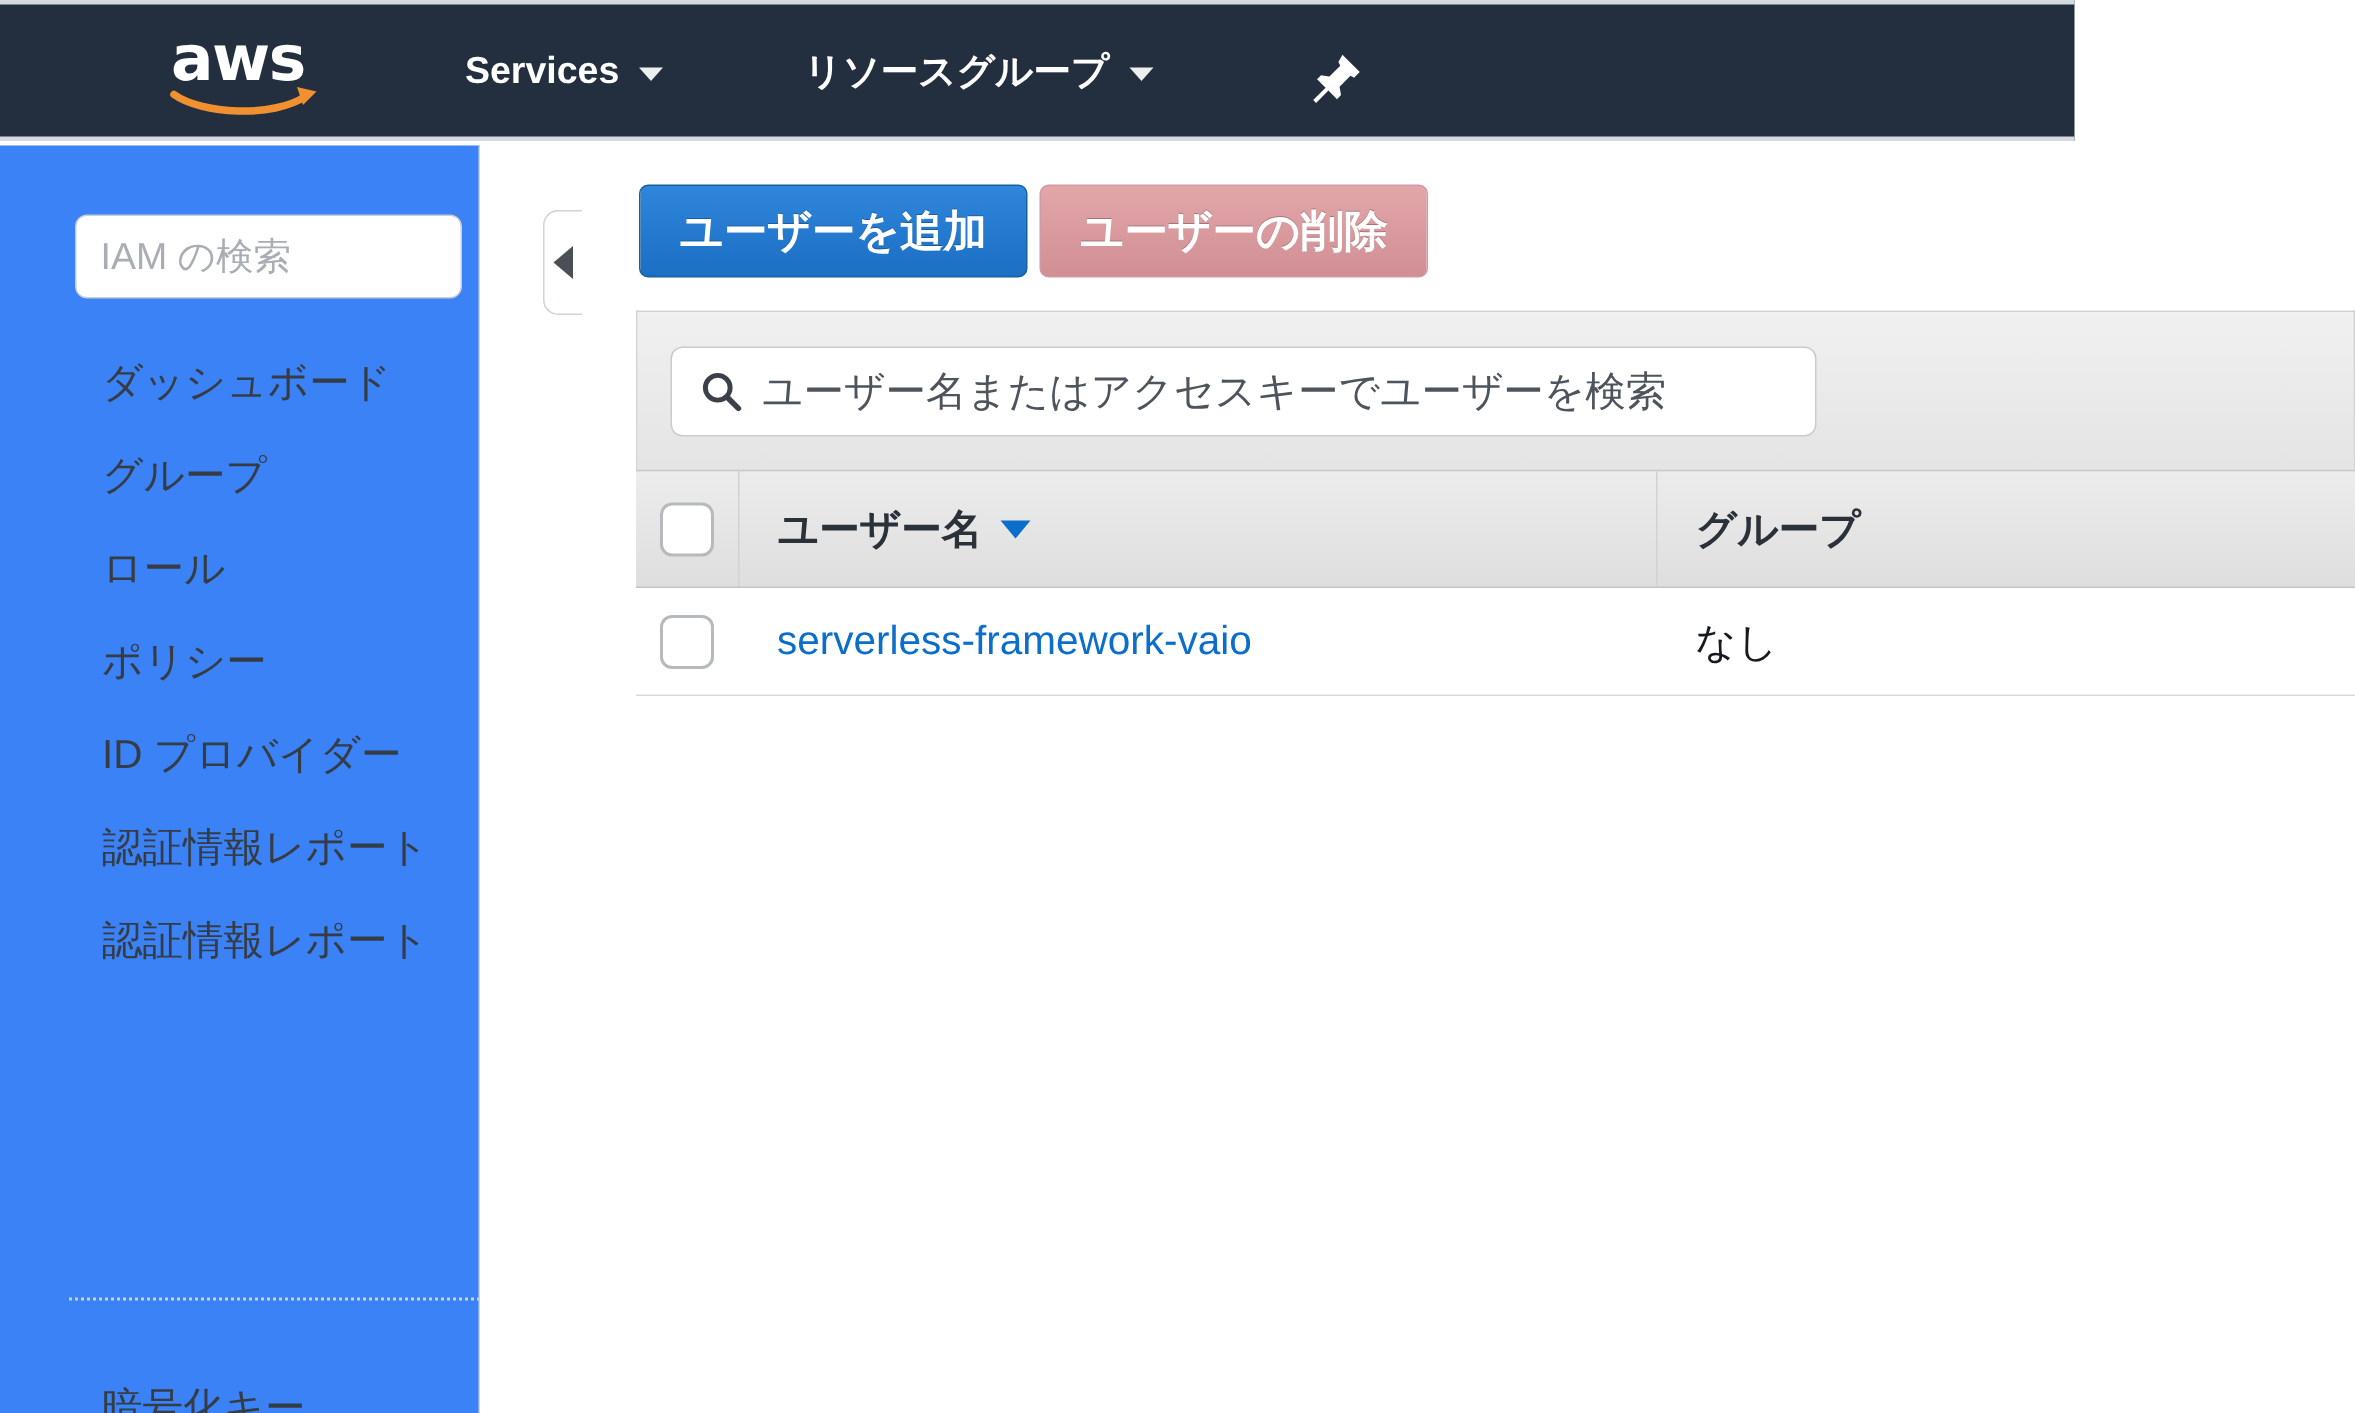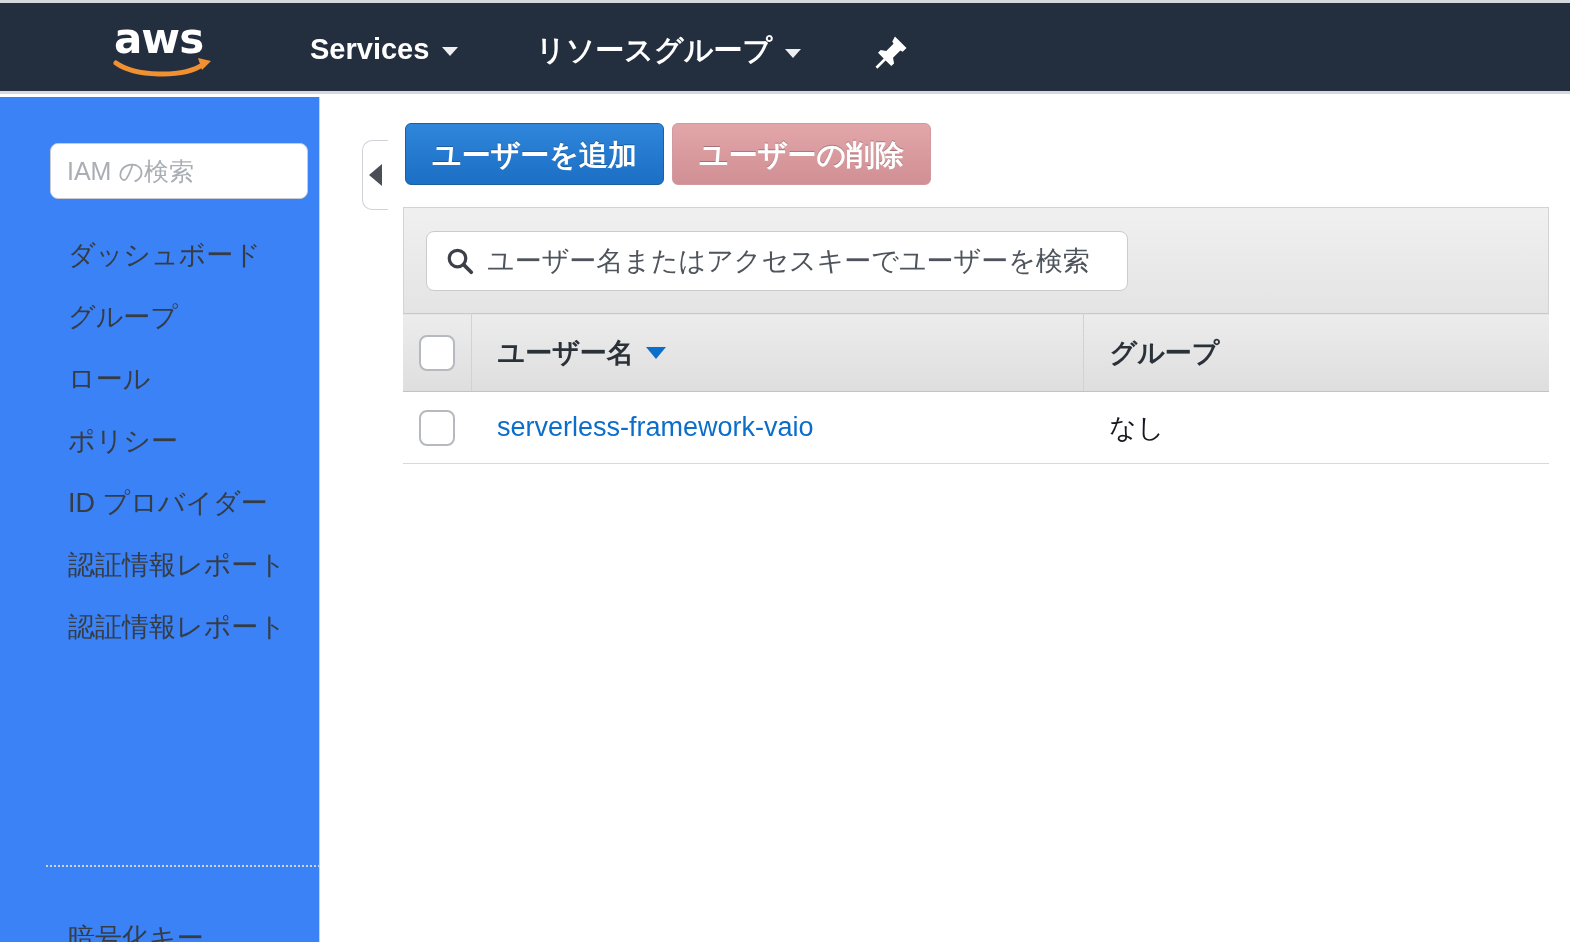--- a/index.html
+++ b/index.html
@@ -8,21 +8,21 @@
     height: 942px;
     overflow: hidden;
     background: #ffffff;
     font-family: "Liberation Sans", "DejaVu Sans", sans-serif;
   }
 
   
   .navbar {
     position: absolute;
     top: 0; left: 0;
-    width: 1570px;
+    width: 1383px;
     height: 94px;
     background: #232f3e;
     border-top: 3px solid #d5d9dd;
     border-bottom: 3px solid #d5d9dd;
     display: flex;
     align-items: center;
     padding-left: 13px;
   }
   .aws-logo {
     position: absolute;
@@ -45,21 +45,21 @@
     display: block;
     margin-top: -2px;
   }
 
   .nav-item {
     position: absolute;
     display: flex;
     align-items: center;
     gap: 13px;
     color: #ffffff;
-    font-size: 29px;
+    font-size: 25px;
     font-weight: 700;
     white-space: nowrap;
     cursor: pointer;
   }
   .nav-services { left: 310px; top: 30px; }
   .nav-resource { left: 536px; top: 28px; }
   .caret-down {
     display: inline-block;
     width: 0; height: 0;
     border-left: 8px solid transparent;
@@ -174,21 +174,21 @@
   .collapse-handle .tri-left {
     width: 0; height: 0;
     border-top: 11px solid transparent;
     border-bottom: 11px solid transparent;
     border-right: 13px solid #4a4f56;
   }
 
   
   .main {
     position: absolute;
-    top: 97px; left: 365px;
+    top: 97px; left: 386px;
     width: 1184px;
     height: 845px;
     background: #ffffff;
   }
   .action-bar {
     position: absolute;
     left: 40px; top: 26px;
     display: flex;
     gap: 8px;
   }
@@ -224,21 +224,21 @@
   .table-toolbar {
     height: 106px;
     background: linear-gradient(to bottom, #f0f0f0 0%, #e4e4e4 100%);
     border: 1px solid #d3d3d3;
     border-bottom: none;
     display: flex;
     align-items: center;
     padding-left: 22px;
   }
   .search-box {
-    width: 702px;
+    width: 764px;
     height: 60px;
     background: #ffffff;
     border: 1px solid #cbcbcb;
     border-radius: 8px;
     display: flex;
     align-items: center;
     padding-left: 18px;
     gap: 12px;
   }
   .search-box .ph {

